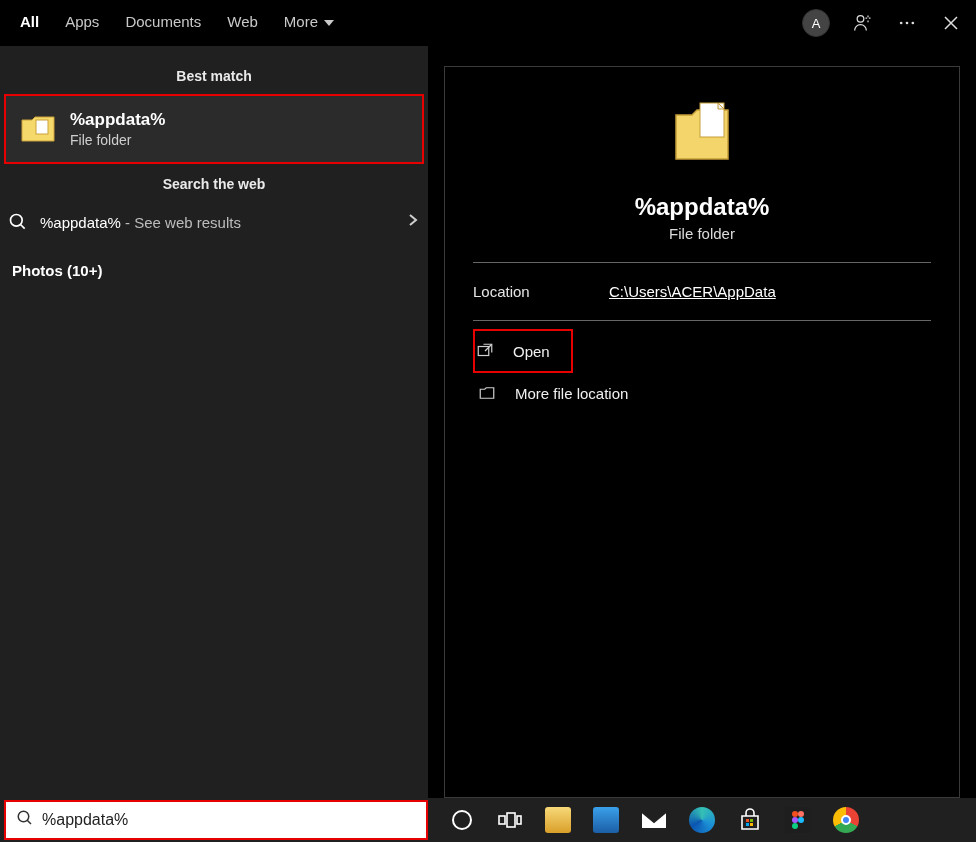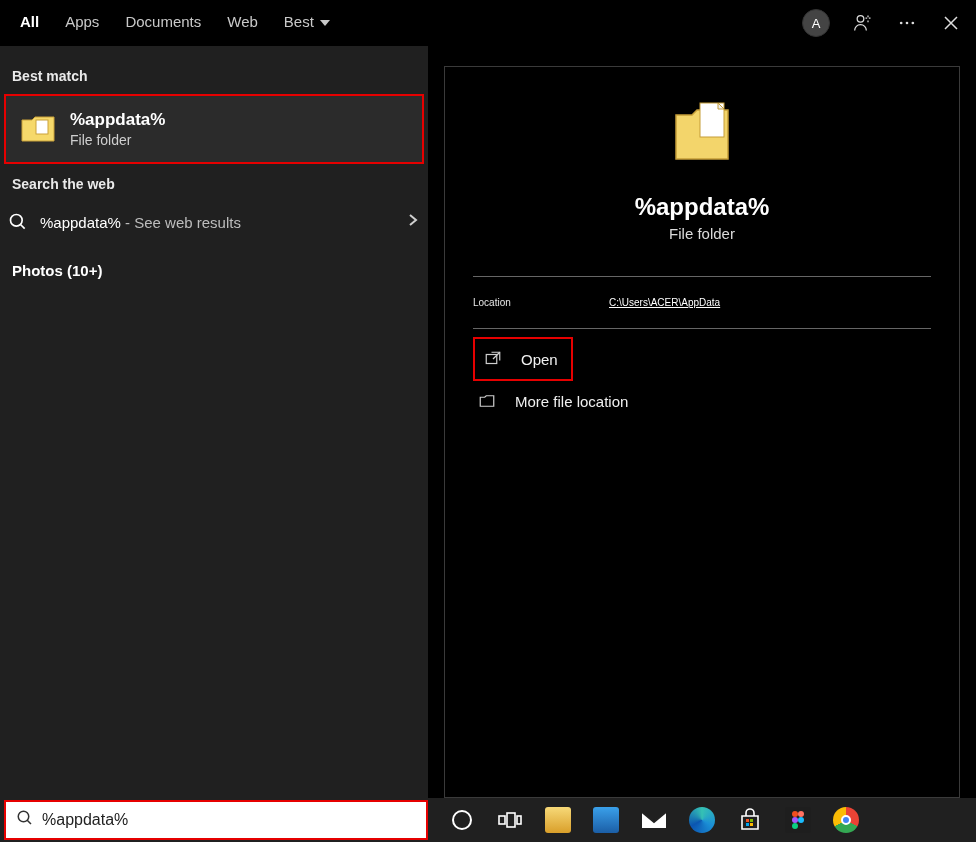--- a/index.html
+++ b/index.html
@@ -28,20 +28,21 @@
 .main {
   position: absolute; top: 46px; left: 0; right: 0; bottom: 44px;
   display: flex;
 }
 
 
 .left { width: 428px; background: #202020; display:flex; flex-direction:column; padding-top: 10px; }
 .section-label {
   font-size: 14px; font-weight: 600; color: #eaeaea;
   padding: 12px 12px 10px 12px;
+  text-align: center;
 }
 .best-match {
   display:flex; align-items:center; gap:14px;
   background:#2b2b2b;
   padding: 14px 14px; margin: 0 4px;
   cursor: pointer;
 }
 .hl-red { border: 2px solid #e60000; }
 .folder-small {
   width: 36px; height: 30px; position: relative;
@@ -66,21 +67,21 @@
 .detail-card {
   border: 1px solid #3a3a3a; flex:1; display:flex; flex-direction:column;
   padding: 20px 28px;
 }
 .big-folder { align-self:center; margin-top:8px; }
 .big-folder svg { width: 60px; height: 72px; }
 .detail-title { text-align:center; font-size: 24px; font-weight:600; margin-top:22px; }
 .detail-sub { text-align:center; font-size: 15px; color: #dcdcdc; margin-top: 4px; }
 .loc-row {
   display:flex; align-items:center; border-top:1px solid #666; border-bottom:1px solid #666;
-  margin-top: 34px; padding: 20px 0; font-size:10px;
+  margin-top: 20px; padding: 20px 0; font-size:15px;
 }
 .loc-row .label { color:#e6e6e6; width:136px; }
 .loc-row .value { color:#fff; text-decoration: underline; cursor:pointer; }
 
 .actions { margin-top: 8px; display:flex; flex-direction:column; }
 .action-item {
   display:flex; align-items:center; gap:18px;
   padding: 10px 4px; font-size:15px; color:#f0f0f0; cursor:pointer;
 }
 .action-item .aicon { width:20px; height:20px; display:flex; align-items:center; justify-content:center; color:#cfcfcf; }
@@ -112,21 +113,21 @@
 </head>
 <body>
 
 <div class="top-row">
   <div class="tabs">
     <div class="tab active">All</div>
     <div class="tab">Apps</div>
     <div class="tab">Documents</div>
     <div class="tab">Web</div>
     <div class="tab">
-      <span>Best</span>
+      <span>More</span>
       <span class="caret-down">
         <svg width="10" height="8" viewBox="0 0 10 8">
             <path d="M0 1 L5 7 L10 1 Z" fill="#c9c9c9"></path>
           </svg>
       </span>
     </div>
   </div>
   <div class="spacer"></div>
   <div class="top-icons">
     <div class="avatar">A</div>
@@ -205,21 +206,21 @@
 
       <div class="detail-title">%appdata%</div>
       <div class="detail-sub">File folder</div>
 
       <div class="loc-row">
         <div class="label">Location</div>
         <div class="value">C:\Users\ACER\AppData</div>
       </div>
 
       <div class="actions">
-        <div class="action-item hl-red" style="width:100px;padding-left:8px;">
+        <div class="action-item hl-red" style="width:100px;padding-left:0;">
           <span class="aicon">
             <svg width="18" height="18" viewBox="0 0 24 24" fill="none" stroke="#cfcfcf" stroke-width="1.6">
                 <rect x="3" y="6" width="14" height="12"></rect>
                 <path d="M10 3 L21 3 L21 14"></path>
                 <path d="M21 3 L12 12"></path>
               </svg>
           </span>
           <span>Open</span>
         </div>
         <div class="action-item">

